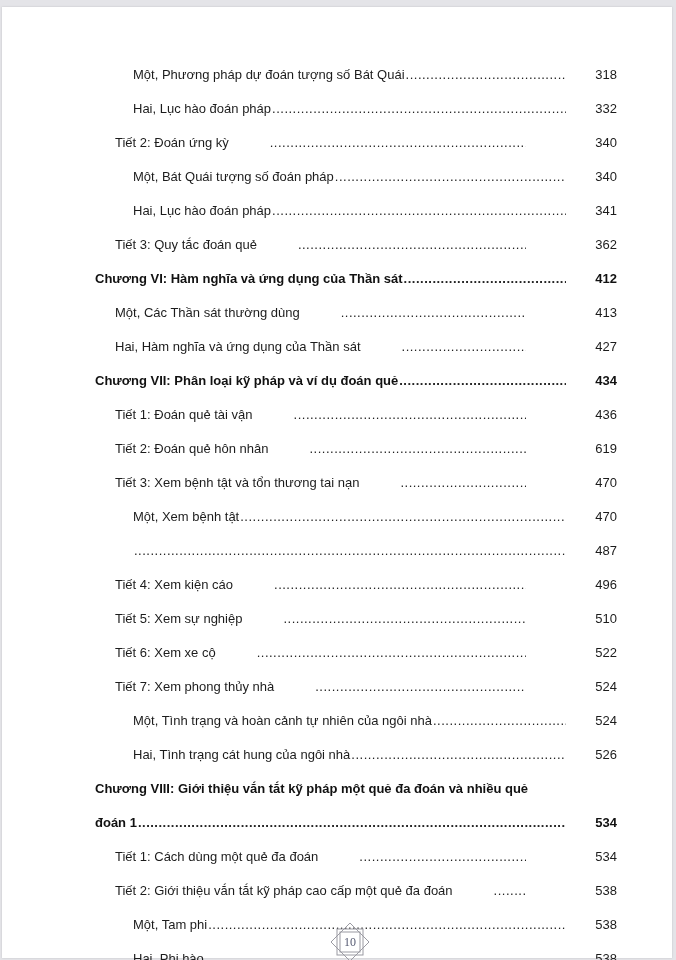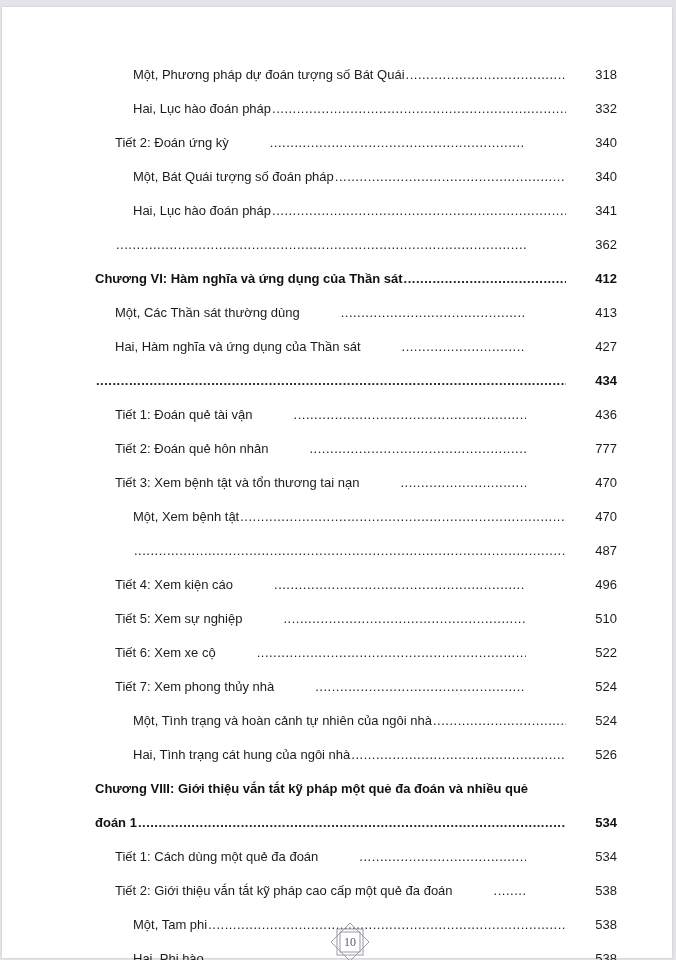--- a/index.html
+++ b/index.html
@@ -73,51 +73,53 @@
       <span class="title">Một, Bát Quái tượng số đoán pháp</span>
       <span class="dots"></span>
       <span class="page-num">340</span>
     </div>
     <div class="row lvl2">
       <span class="title">Hai, Lục hào đoán pháp</span>
       <span class="dots"></span>
       <span class="page-num">341</span>
     </div>
     <div class="row lvl1">
+      <span class="title">Tiết 3: Quy tắc đoán quẻ</span>
       <span class="dots"></span>
       <span class="page-num">362</span>
     </div>
     <div class="row lvl0">
       <span class="title">Chương VI: Hàm nghĩa và ứng dụng của Thần sát</span>
       <span class="dots"></span>
       <span class="page-num">412</span>
     </div>
     <div class="row lvl1">
       <span class="title">Một, Các Thần sát thường dùng</span>
       <span class="dots"></span>
       <span class="page-num">413</span>
     </div>
     <div class="row lvl1">
       <span class="title">Hai, Hàm nghĩa và ứng dụng của Thần sát</span>
       <span class="dots"></span>
       <span class="page-num">427</span>
     </div>
     <div class="row lvl0">
+      <span class="title">Chương VII: Phân loại kỹ pháp và ví dụ đoán quẻ</span>
       <span class="dots"></span>
       <span class="page-num">434</span>
     </div>
     <div class="row lvl1">
       <span class="title">Tiết 1: Đoán quẻ tài vận</span>
       <span class="dots"></span>
       <span class="page-num">436</span>
     </div>
     <div class="row lvl1">
       <span class="title">Tiết 2: Đoán quẻ hôn nhân</span>
       <span class="dots"></span>
-      <span class="page-num">777</span>
+      <span class="page-num">619</span>
     </div>
     <div class="row lvl1">
       <span class="title">Tiết 3: Xem bệnh tật và tổn thương tai nạn</span>
       <span class="dots"></span>
       <span class="page-num">470</span>
     </div>
     <div class="row lvl2">
       <span class="title">Một, Xem bệnh tật</span>
       <span class="dots"></span>
       <span class="page-num">470</span>

